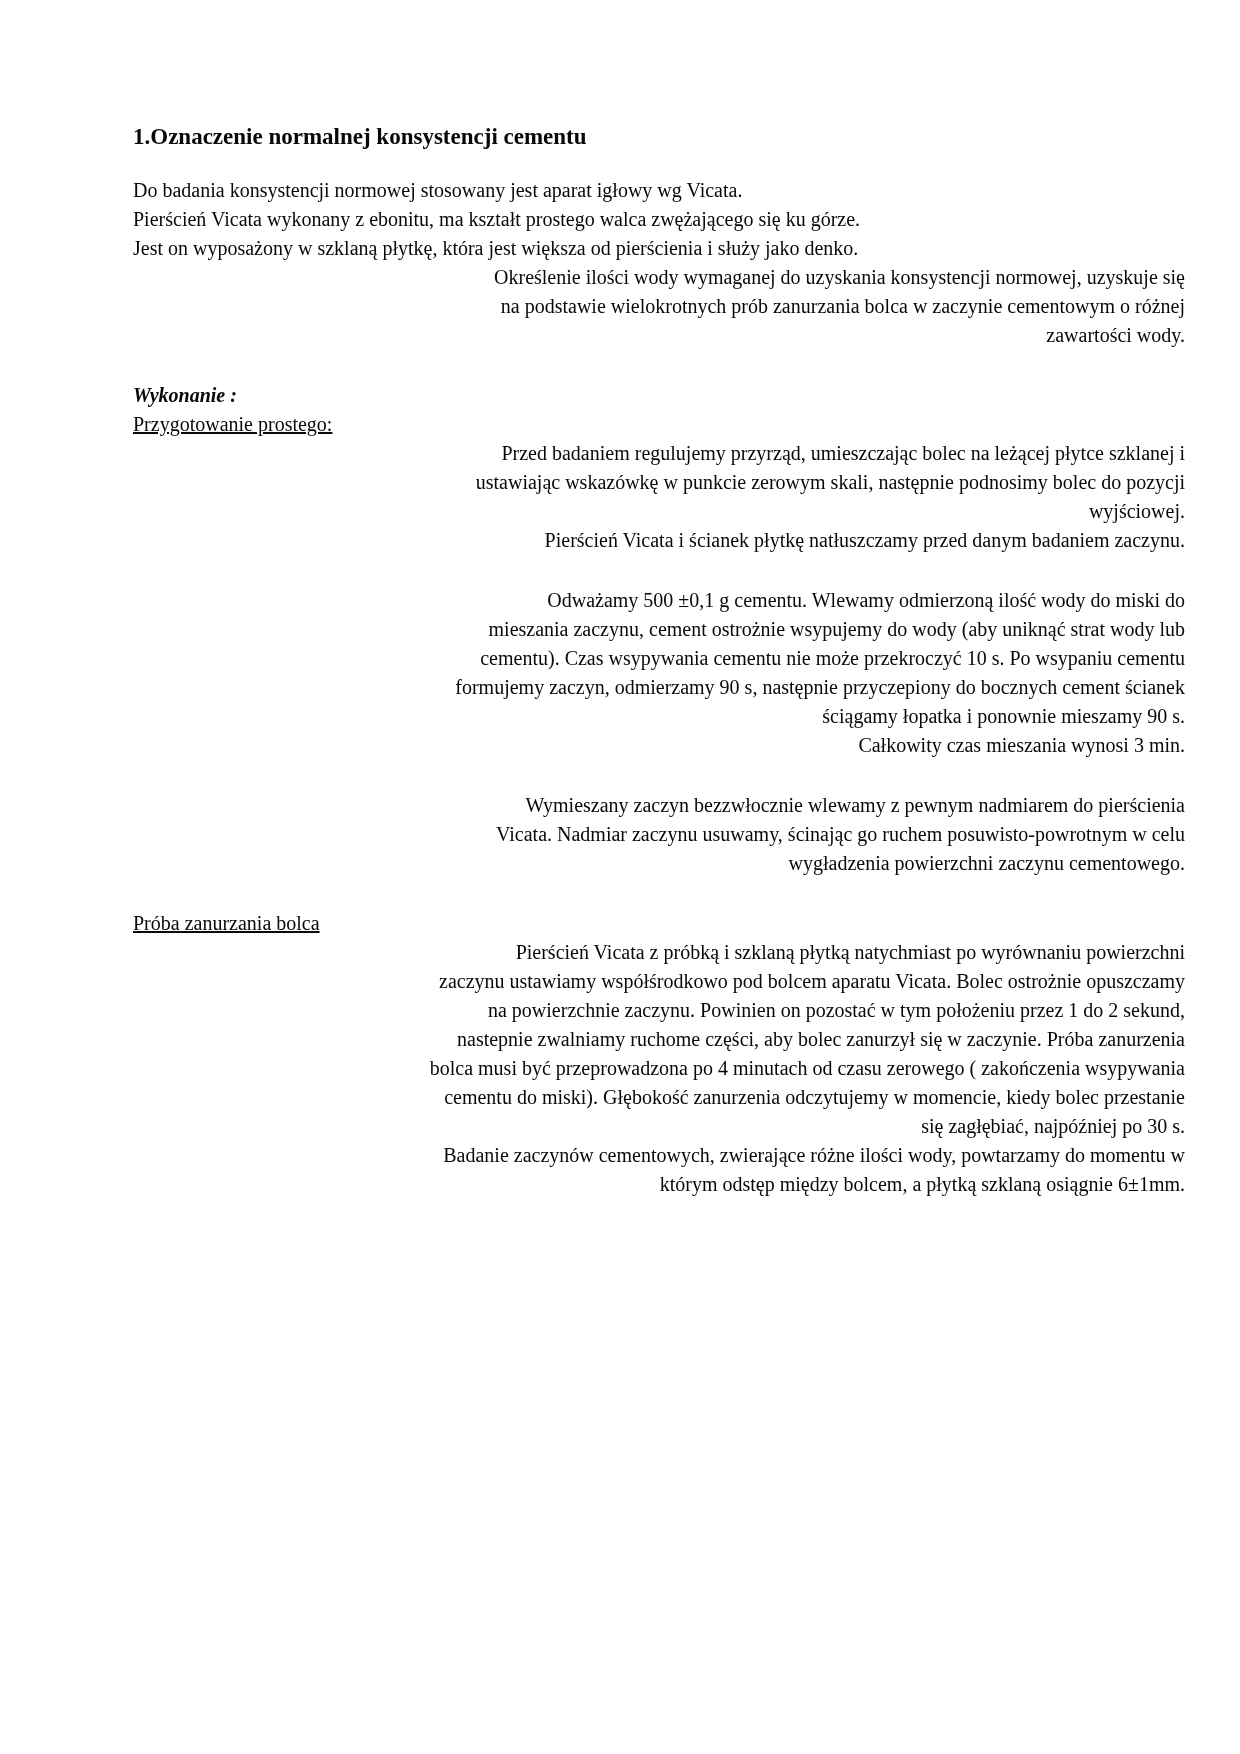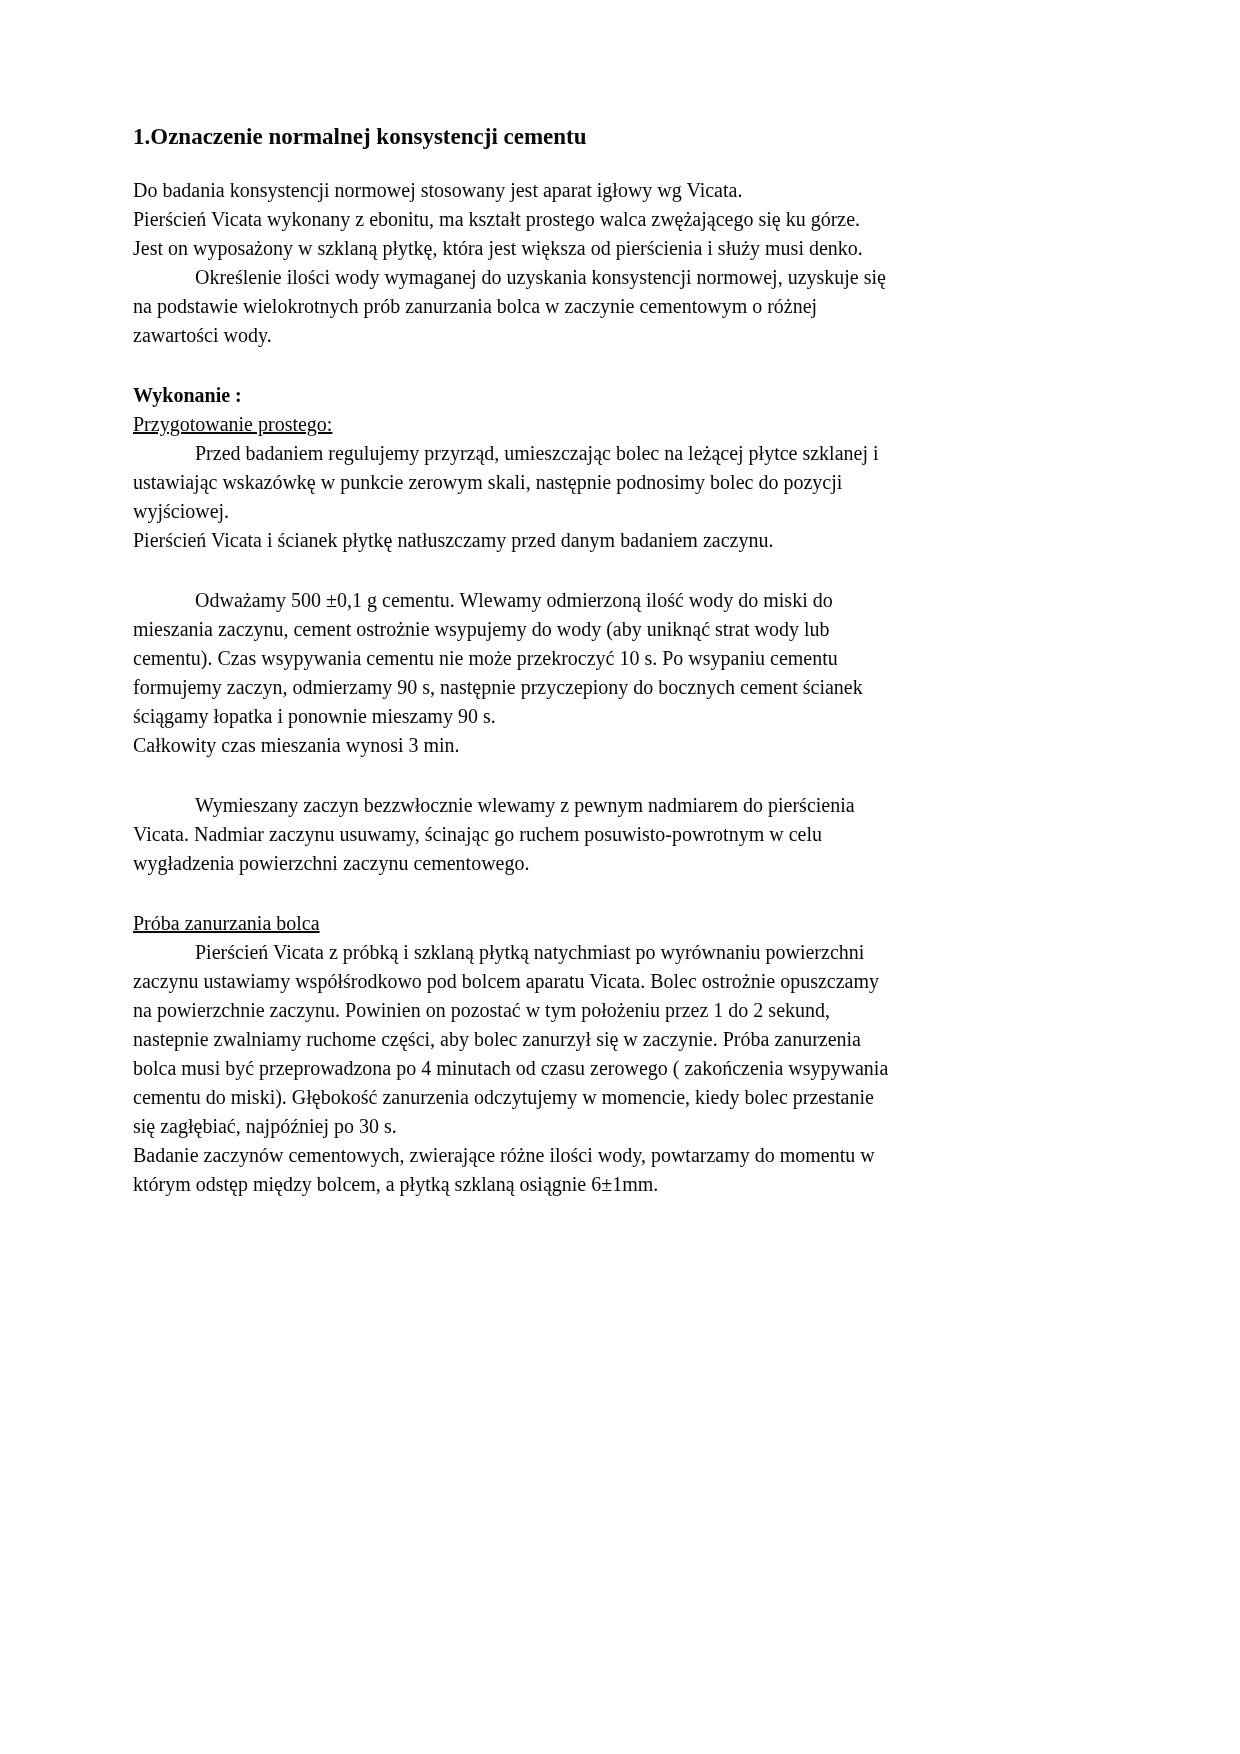--- a/index.html
+++ b/index.html
@@ -25,43 +25,45 @@
     line-height: 30px;
     font-weight: bold;
     margin: 0 0 24px 0;
   }
   .para {
     margin: 0;
     white-space: pre-line;
   }
   .indent {
     text-indent: 62px;
+    text-align: right;
   }
   .gap-after {
     margin-bottom: 31px;
   }
   .bold-line {
     margin: 0;
     font-weight: bold;
+    font-style: italic;
   }
   .underline-line {
     margin: 0;
     text-decoration: underline;
   }
 </style>
 </head>
 <body>
 
 <div class="page">
 
   <h1 class="doc-title">1.Oznaczenie normalnej konsystencji cementu</h1>
 
   <p class="para">Do badania konsystencji normowej stosowany jest aparat igłowy wg Vicata.
 Pierścień Vicata wykonany z ebonitu, ma kształt prostego walca zwężającego się ku górze.
-Jest on wyposażony w szklaną płytkę, która jest większa od pierścienia i służy musi denko.</p>
+Jest on wyposażony w szklaną płytkę, która jest większa od pierścienia i służy jako denko.</p>
 
   <p class="para indent gap-after">Określenie ilości wody wymaganej do uzyskania konsystencji normowej, uzyskuje się
 na podstawie wielokrotnych prób zanurzania bolca w zaczynie cementowym o różnej
 zawartości wody.</p>
 
   <p class="bold-line">Wykonanie :</p>
 
   <p class="underline-line gap-after">Przygotowanie prostego:</p>
 
   <p class="para indent gap-after">Przed badaniem regulujemy przyrząd, umieszczając bolec na leżącej płytce szklanej i

